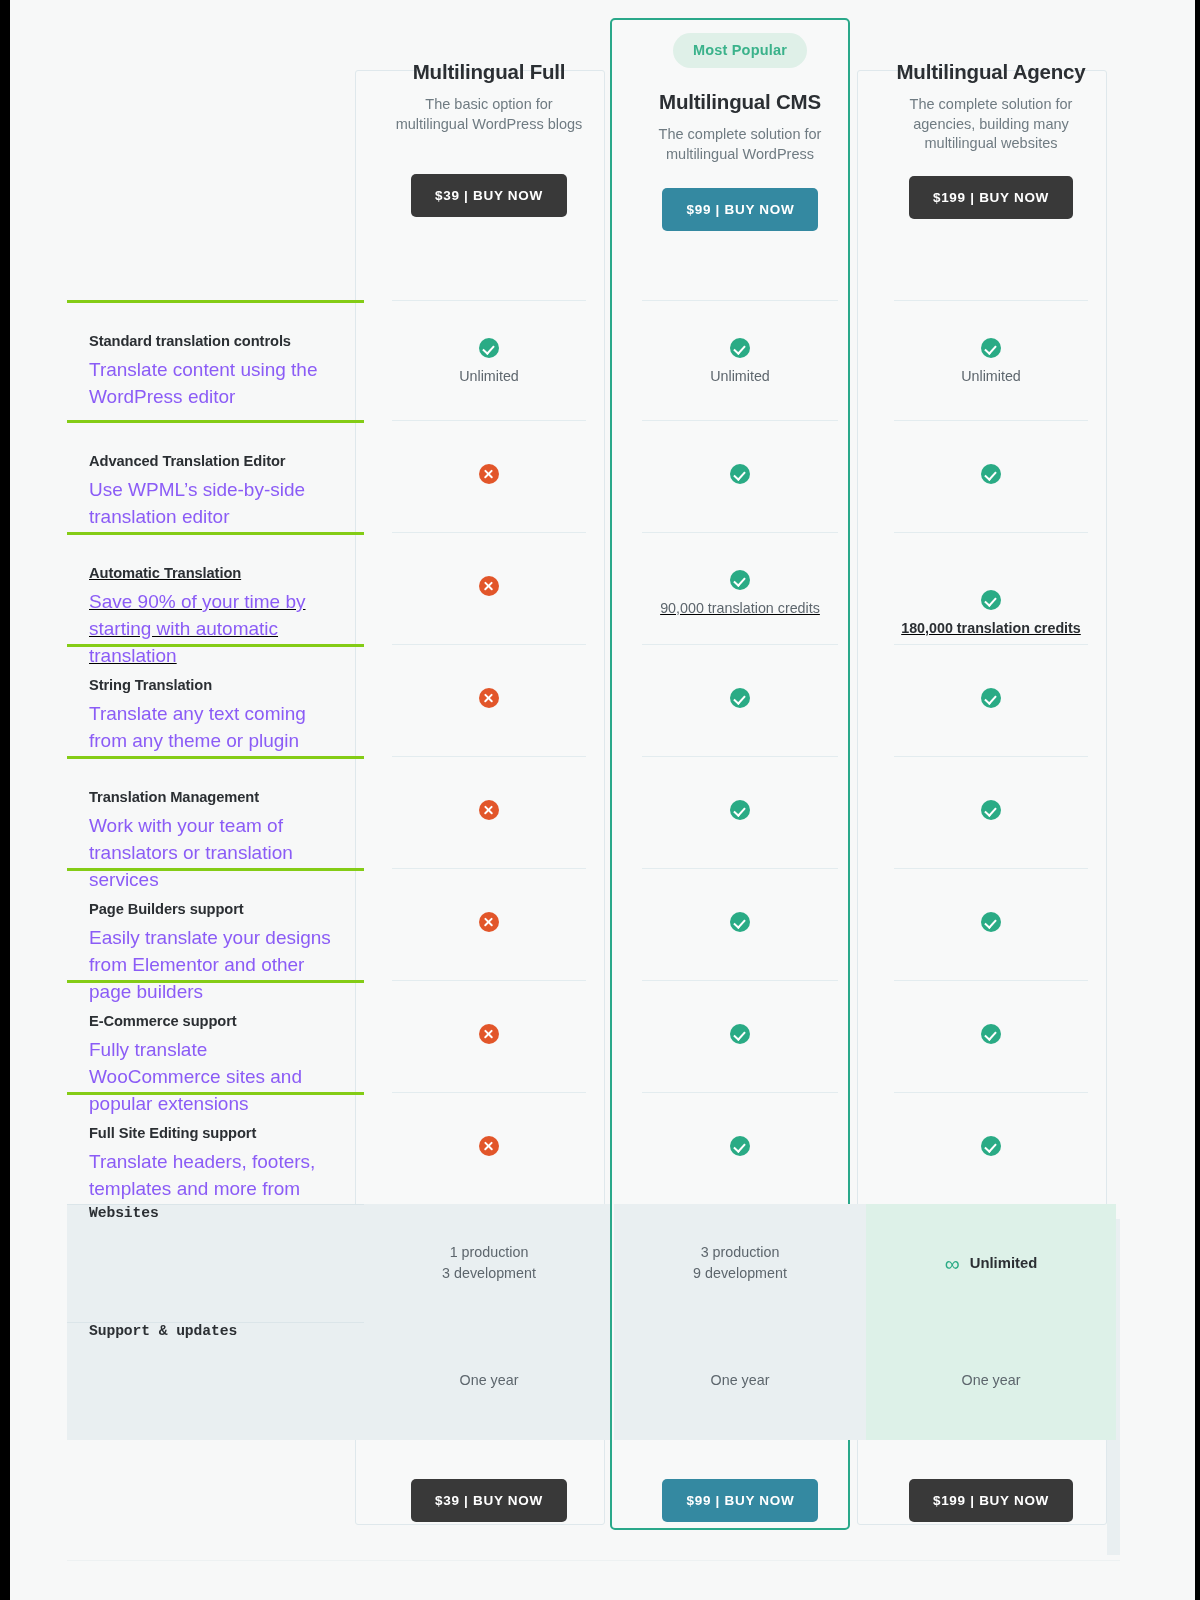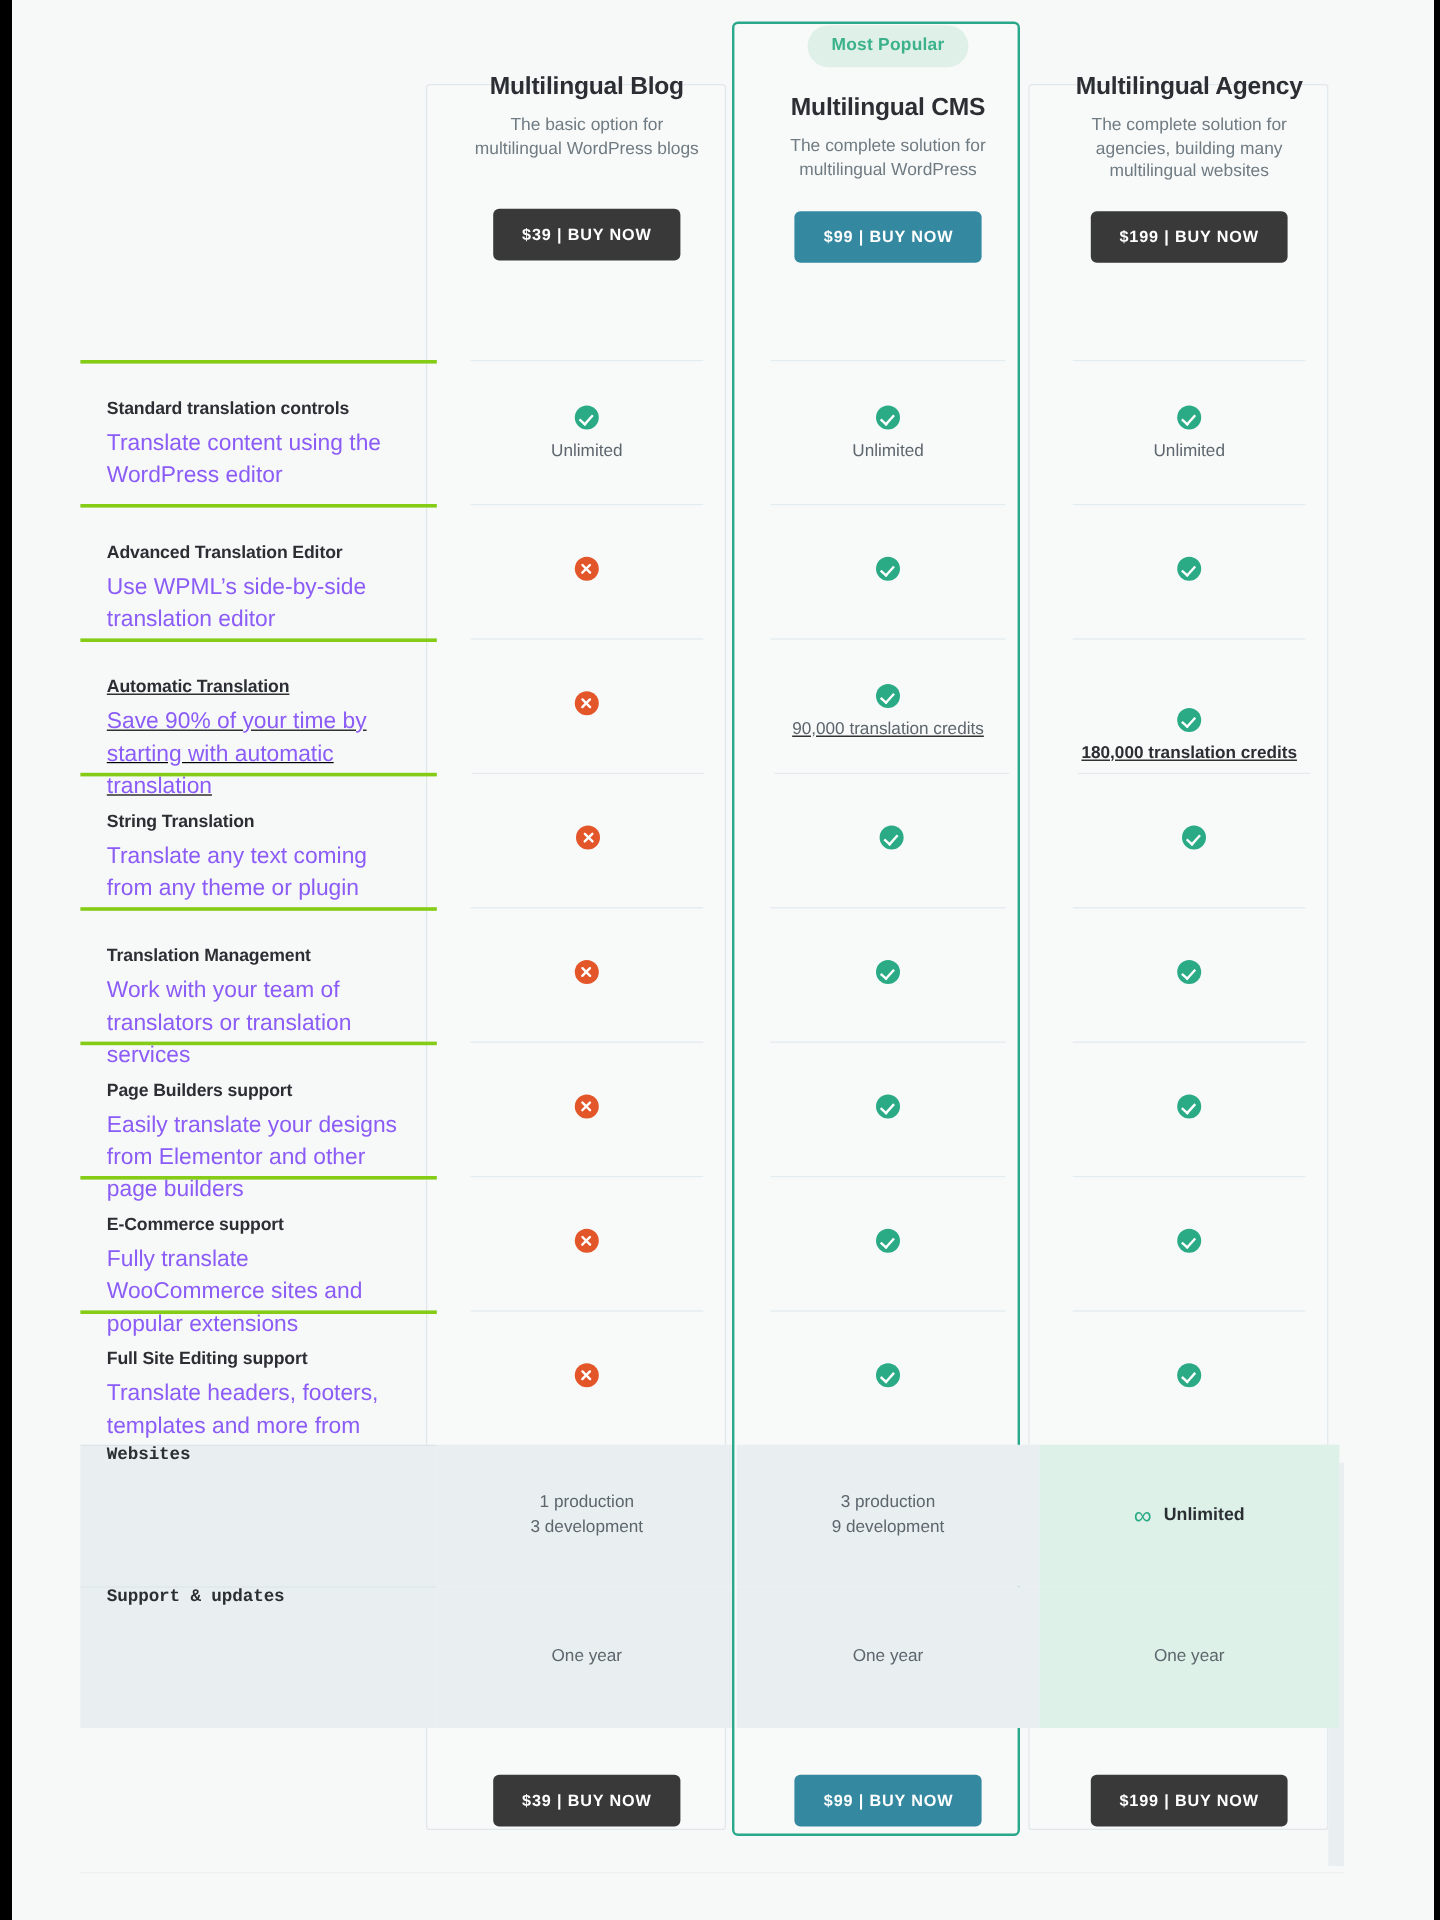--- a/index.html
+++ b/index.html
@@ -233,29 +233,29 @@
   <div class="card-frame cms"></div>
 
   <div class="side-band"></div>
 
   <div class="grid">
 
     <div class="row row-header">
       <div class="cell c-feature"></div>
 
       <div class="cell c-plan">
-        <div class="plan-title">Multilingual Blog</div>
+        <div class="plan-title">Multilingual Full</div>
         <div class="plan-sub">The basic option for multilingual WordPress blogs</div>
         <div style="margin-top:40px;">
           <button class="buy-btn">$39 | BUY NOW</button>
         </div>
       </div>
 
       <div class="cell c-plan cms" style="position:relative;z-index:4;padding-top:0;">
-        <div style="margin-top:24px;">
+        <div style="margin-top:36px;">
           <span class="badge">Most Popular</span>
         </div>
         <div class="plan-title">Multilingual CMS</div>
         <div class="plan-sub">The complete solution for multilingual WordPress</div>
         <div style="margin-top:24px;">
           <button class="buy-btn teal">$99 | BUY NOW</button>
         </div>
       </div>
 
       <div class="cell c-plan">
@@ -333,21 +333,21 @@
               <div style="padding-top: 38px;"><span class="ico check"></span><div class="cell-note" style="max-width: 200px; margin: 9px auto 0px;">90,000 translation credits</div></div>
             </div>
           </div>
           <div class="cell c-plan">
             <div class="plan-cellbody">
               <div class="plan-divider"></div>
               <div style="padding-top: 58px;"><span class="ico check"></span><div class="cell-note bold" style="max-width: 200px; margin: 9px auto 0px;">180,000 translation credits</div></div>
             </div>
           </div>
         </div>
-        <div class="row frow" style="height: 112px; justify-content: space-between;">
+        <div class="row frow" style="height: 112px;">
           <div class="cell c-feature">
             <div class="feat-title">String Translation</div>
             <div class="feat-desc">Translate any text coming from any theme or plugin</div>
           </div>
           <div class="cell c-plan">
             <div class="plan-cellbody">
               <div class="plan-divider"></div>
               <div style="padding-top: 44px;"><span class="ico cross"></span></div>
             </div>
           </div>

